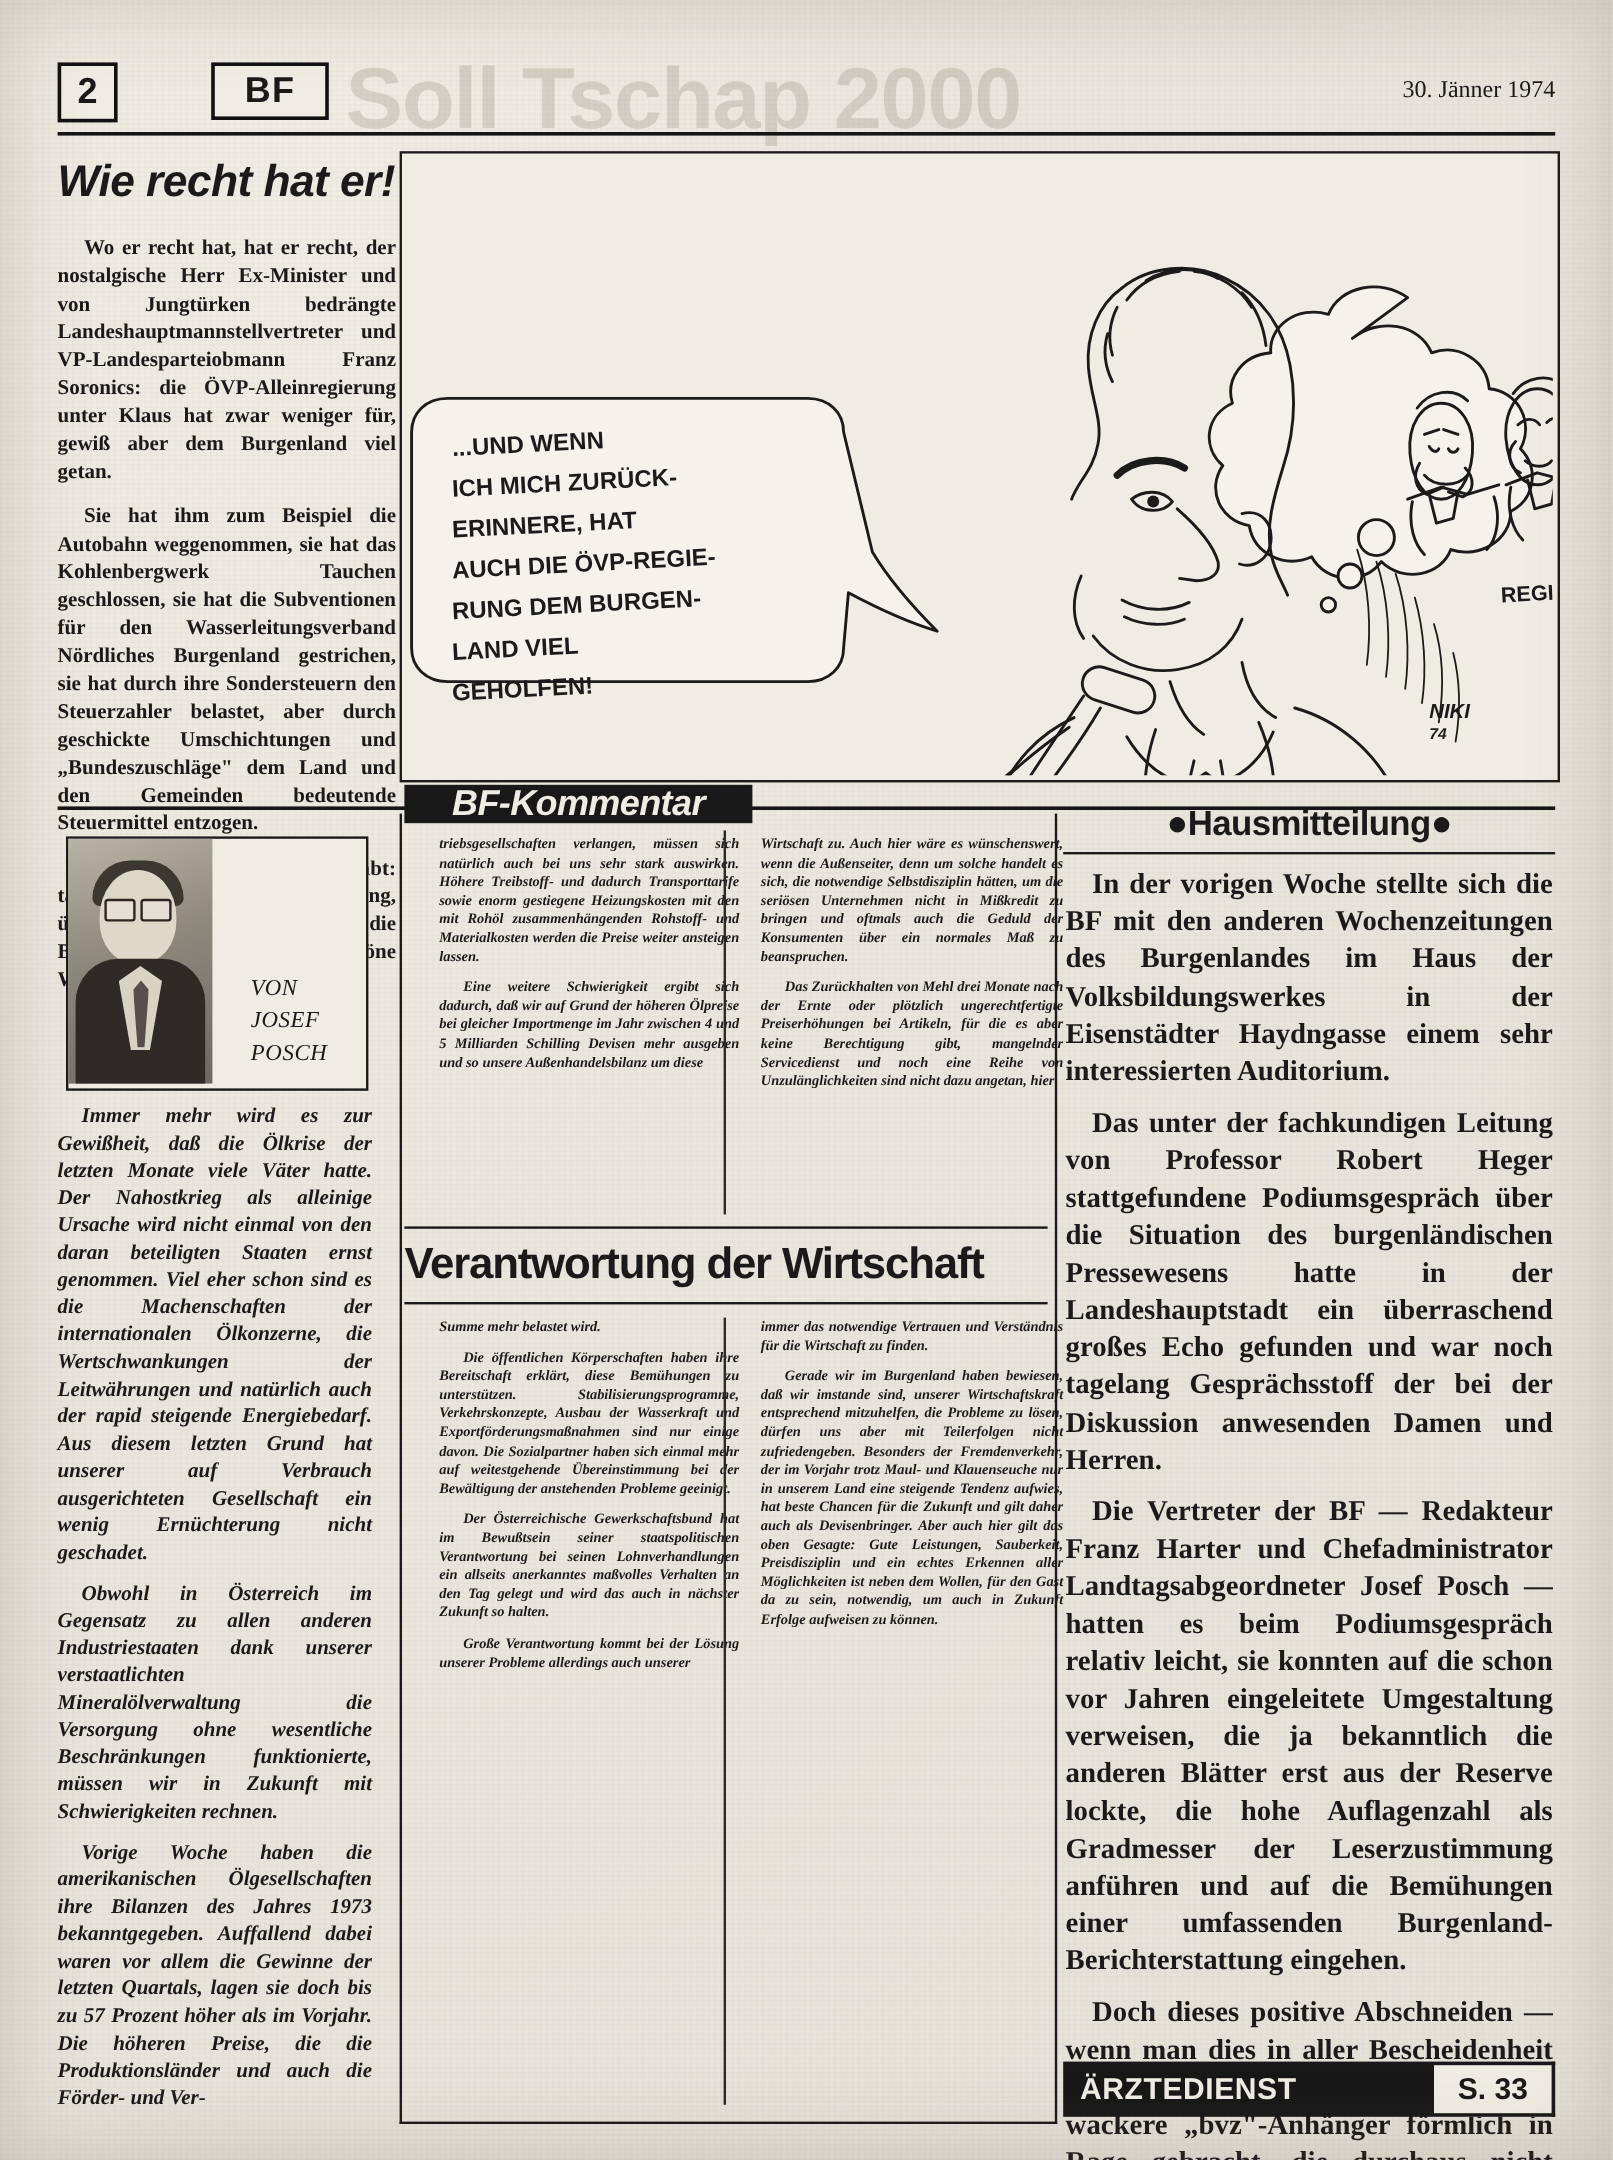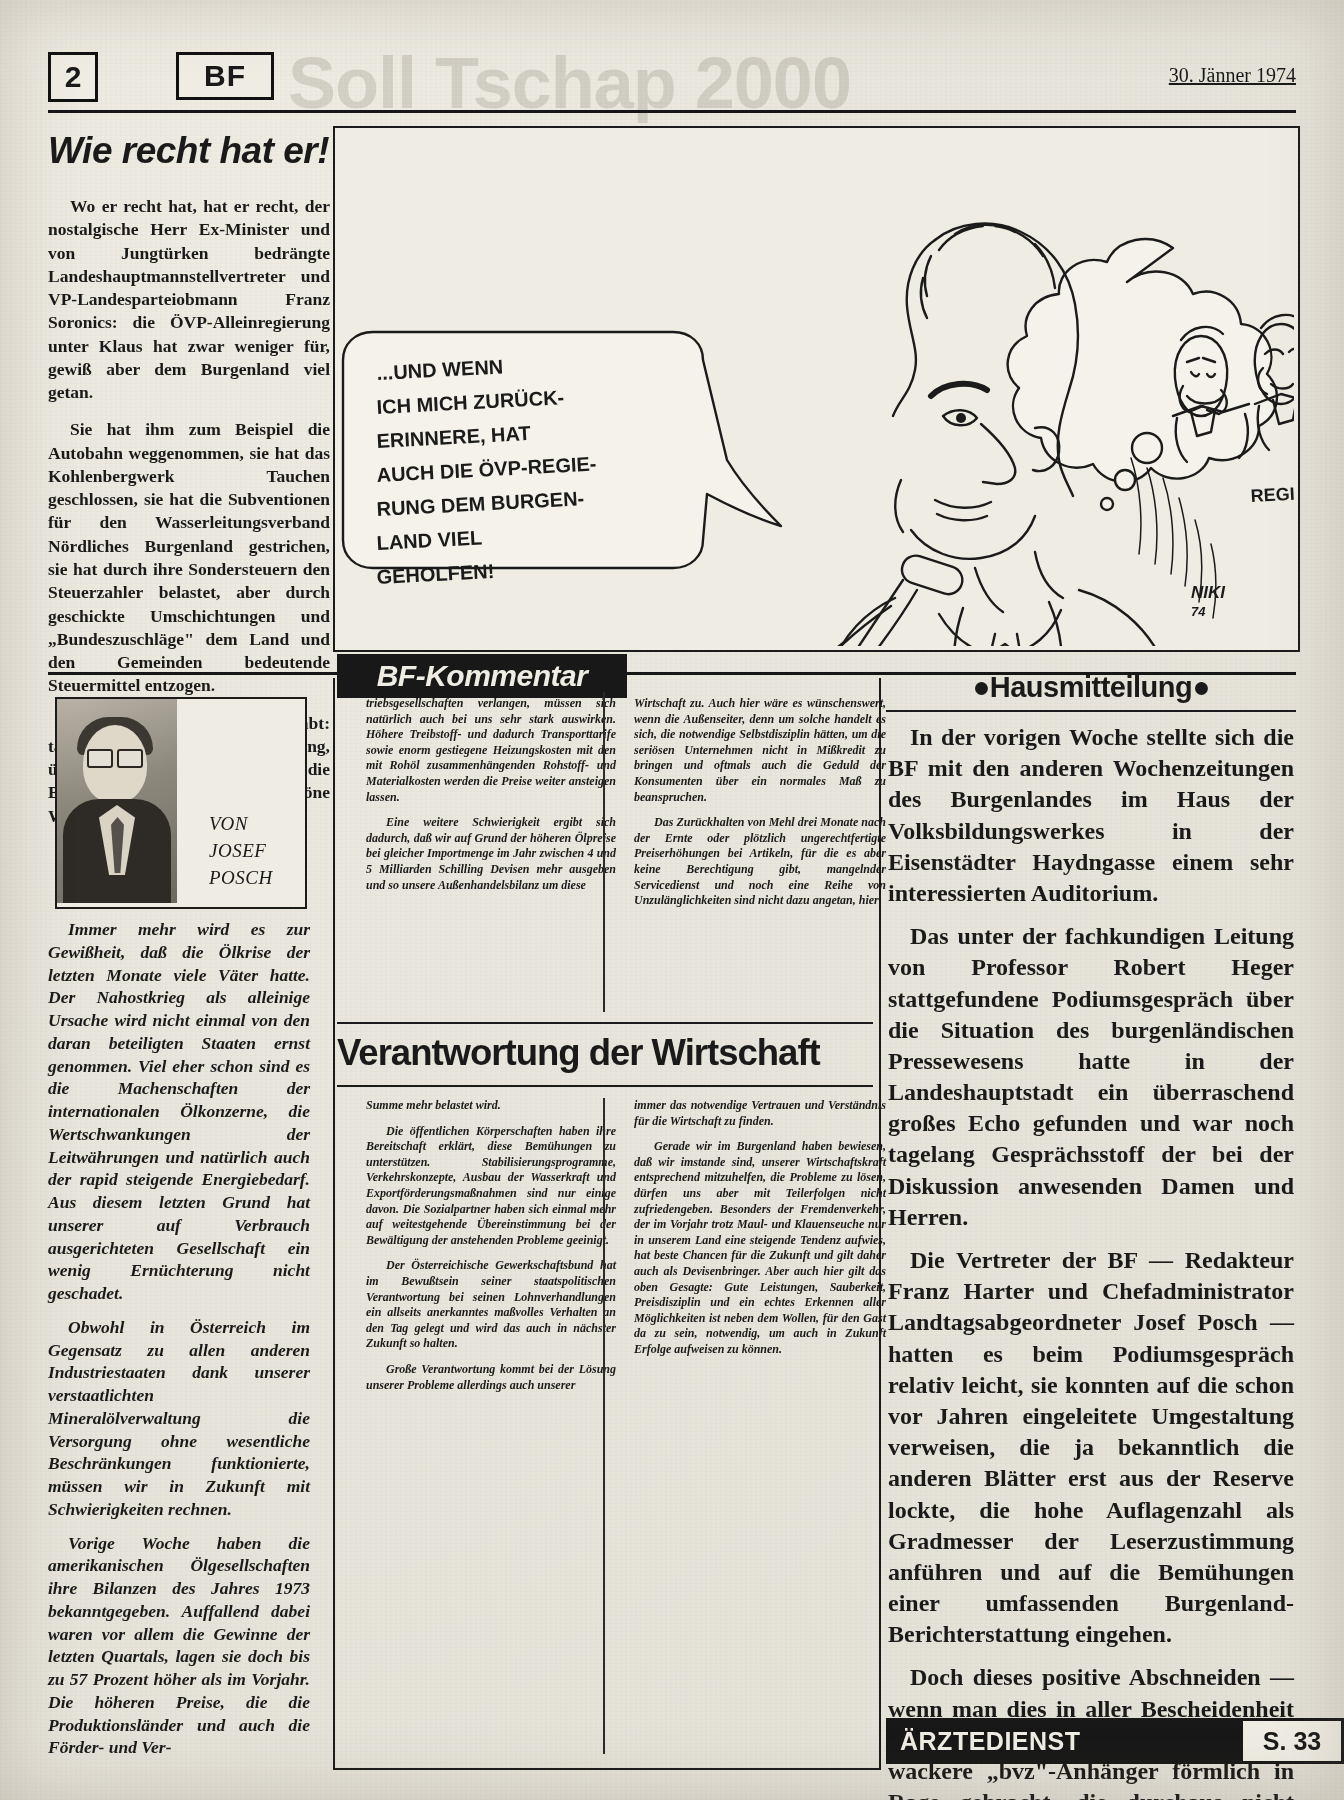--- a/index.html
+++ b/index.html
@@ -68,21 +68,20 @@
     position:absolute; left:560px; top:350px;
     font-family:"Liberation Sans", sans-serif;
     font-weight:bold; font-size:48px;
     color:rgba(120,112,95,0.16);
     white-space:nowrap;
   }
   .date {
     position:absolute; right:0; top:14px;
     font-family:"Liberation Serif", serif;
     font-size:20px;
-    text-decoration:underline;
   }
   .rule-top {
     position:absolute; left:48px; top:110px; width:1248px; height:3px;
     background:#161616;
   }
 
   
   .art-title {
     position:absolute; left:48px; top:130px;
     font-family:"Liberation Sans", sans-serif;
@@ -110,21 +109,21 @@
   .cartoon-frame svg { display:block; }
 
   
   .rule-mid {
     position:absolute; left:48px; top:672px; width:1248px; height:3px; background:#161616;
   }
 
   
   .komm-banner {
     position:absolute; left:337px; top:654px;
-    width:290px; height:44px;
+    width:290px; height:32px;
     background:#181818;
     display:flex; align-items:center; justify-content:center;
   }
   .komm-banner span {
     color:#efece3;
     font-family:"Liberation Sans", sans-serif;
     font-style:italic; font-weight:bold; font-size:30px;
     letter-spacing:-0.5px;
   }
   .komm-box {
@@ -249,21 +248,21 @@
   }
   .haus-body {
     position:absolute; left:888px; top:722px; width:406px;
     font-size:24px; line-height:1.30;
     text-align:justify; font-weight:bold;
   }
   .haus-body p { margin:0 0 12px 0; text-indent:22px; }
 
   .arzt-box {
     position:absolute; left:886px; top:1718px;
-    width:458px; height:46px;
+    width:410px; height:46px;
     display:flex; align-items:stretch;
   }
   .arzt-label {
     flex:1;
     background:#181818;
     color:#efece3;
     font-family:"Liberation Sans", sans-serif;
     font-weight:bold; font-size:25px;
     display:flex; align-items:center;
     padding-left:14px;

